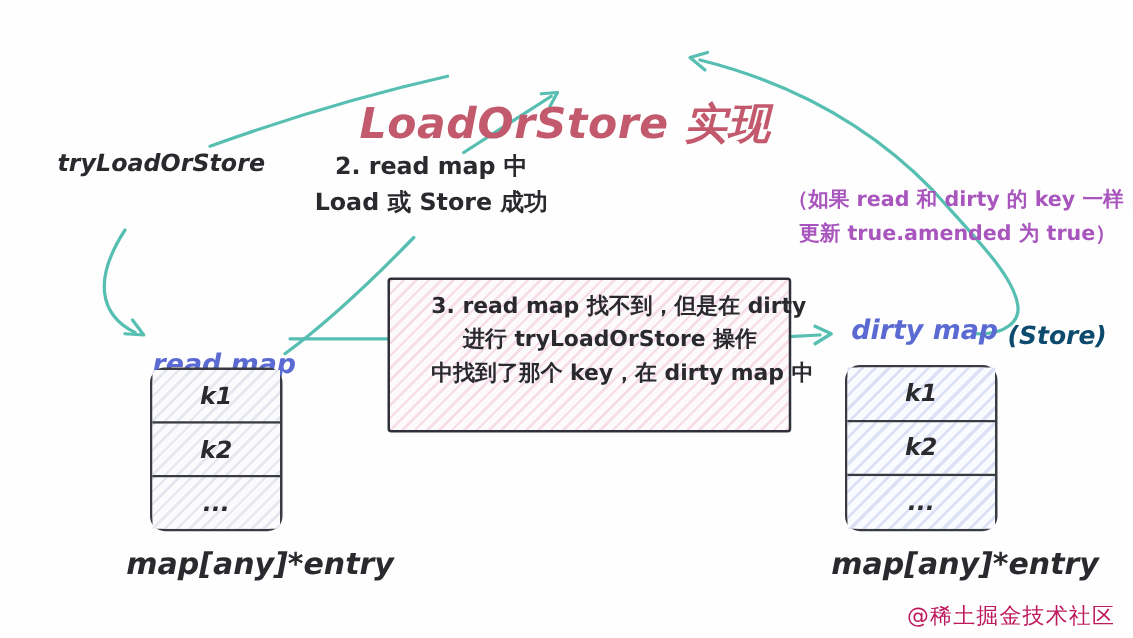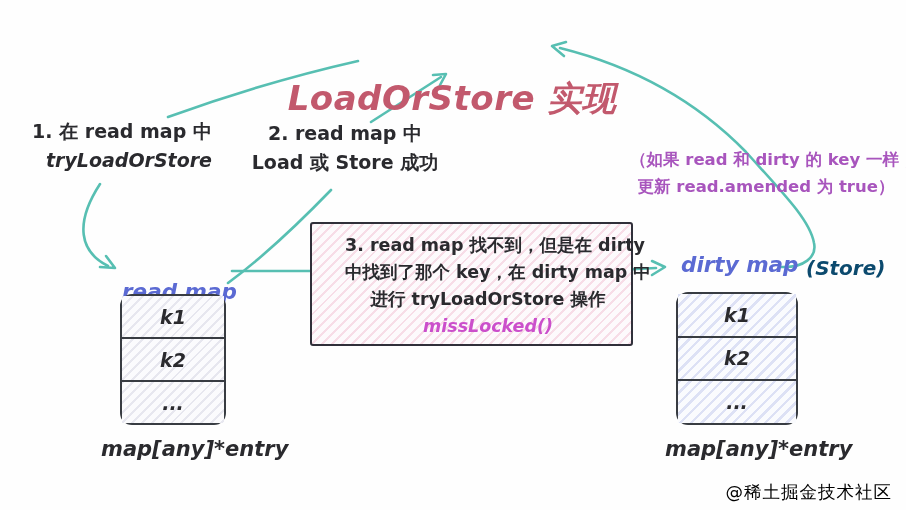--- a/index.html
+++ b/index.html
@@ -40,25 +40,25 @@
   .ktable .krow{
     height:41px;display:flex;align-items:center;justify-content:center;
     font-size:19px;font-weight:bold;font-style:italic;border-bottom:2.5px solid #383c42;
   }
   .ktable .krow:last-child{border-bottom:none;}
   .readTable{left:120px;top:294px;width:102px;}
   .readTable .krow{background:repeating-linear-gradient(135deg,#e7e7ef 0px,#e7e7ef 2px,#fbfbfd 2px,#fbfbfd 7px);}
   .dirtyTable{left:676px;top:292px;width:118px;}
   .dirtyTable .krow{height:41.5px;background:repeating-linear-gradient(135deg,#dde1f5 0px,#dde1f5 2.5px,#fafbfe 2.5px,#fafbfe 7.5px);}
 
-  .caption{font-size:21px;font-weight:bold;font-style:italic;text-align:center;white-space:nowrap;}
+  .caption{font-size:24px;font-weight:bold;font-style:italic;text-align:center;white-space:nowrap;}
   .capLeft{left:101px;top:437px;width:140px;}
   .capRight{left:665px;top:437px;width:142px;}
 
-  .watermark{right:14px;bottom:6px;font-size:17.5px;color:#000000;letter-spacing:1px;}
+  .watermark{right:14px;bottom:6px;font-size:17.5px;color:#be185d;letter-spacing:1px;}
 </style>
 </head>
 <body>
 
 <div id="canvas">
 
   <svg class="arrows" viewBox="0 0 906 510">
 
     <path d="M 168,117 Q 265,82 358,61"></path>
 
@@ -75,39 +75,37 @@
     <path d="M 598,271 L 656,268"></path>
     <path d="M 652,261 L 665,267 L 652,275"></path>
 
     <path d="M 781,267 C 804,268 817,257 814,243 C 810,220 782,192 746,152 C 706,111 648,70 560,48"></path>
     <path d="M 564,56 L 552,46 L 566,42"></path>
   </svg>
 
   <div class="abs title">LoadOrStore 实现</div>
 
   <div class="abs step step1">
-    <div>1. 在 read map 中</div>
     <div class="code">tryLoadOrStore</div>
   </div>
 
   <div class="abs step step2">
     <div>2. read map 中</div>
     <div>Load 或 Store 成功</div>
   </div>
 
   <div class="abs step step4">
     <div class="purple">（如果 read 和 dirty 的 key 一样，</div>
-    <div class="purple">更新 read.amended 为 true）</div>
+    <div class="purple">更新 true.amended 为 true）</div>
   </div>
 
   <div class="abs bigbox">
     <div>3. read map 找不到，但是在 dirty</div>
+    <div>进行 tryLoadOrStore 操作</div>
     <div>中找到了那个 key，在 dirty map 中</div>
-    <div>进行 tryLoadOrStore 操作</div>
-    <div class="magenta">missLocked()</div>
   </div>
 
   <div class="abs mapLabel readLabel">read map</div>
   <div class="abs mapLabel dirtyLabel">dirty map</div>
   <div class="abs storeNote">(Store)</div>
 
   <div class="abs ktable readTable">
     <div class="krow">k1</div>
     <div class="krow">k2</div>
     <div class="krow">...</div>

